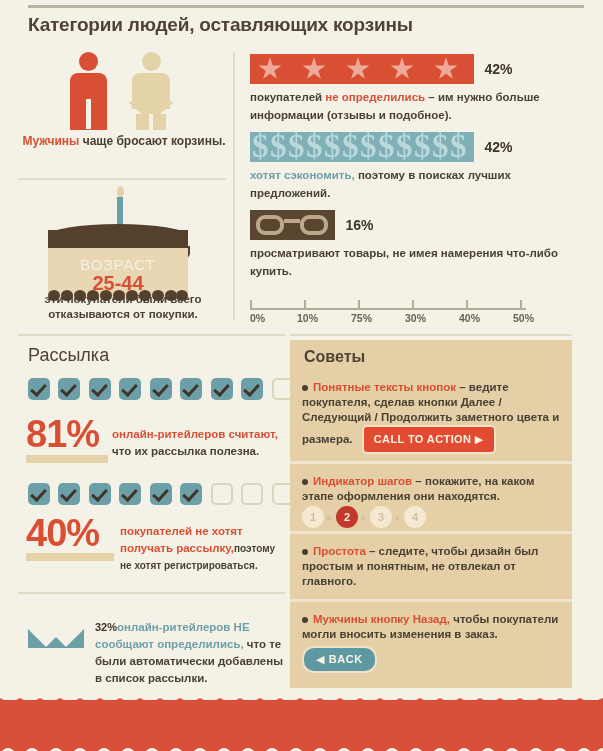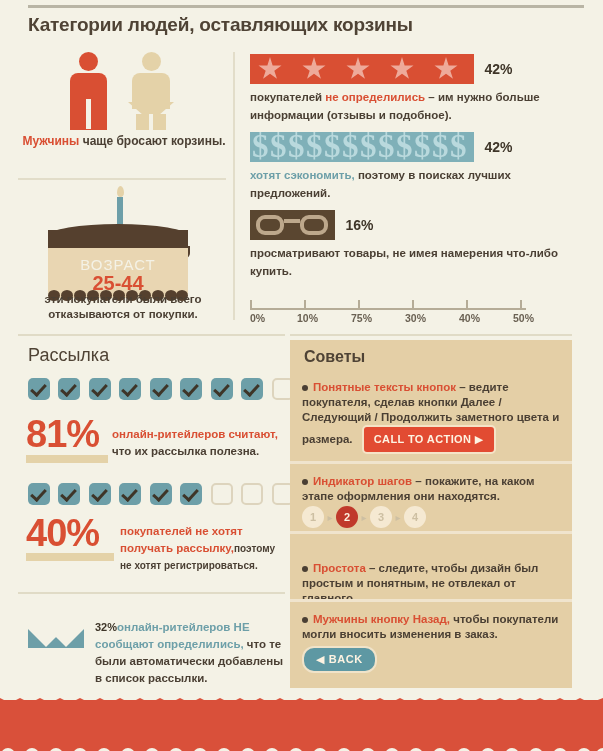--- a/index.html
+++ b/index.html
@@ -321,21 +321,21 @@
     <div class="tip-sep" style="top:121px"></div>
 
     <div class="tip" style="top:126px;height:64px">
       <p><span class="bullet"></span><span class="tip-head">Индикатор шагов</span><span> – покажите, на каком этапе оформления они находятся.</span></p>
       <div class="steps" style="margin-top:2px">
         <span class="step">1</span><span class="step-arrow">▸</span><span class="step active">2</span><span class="step-arrow">▸</span><span class="step">3</span><span class="step-arrow">▸</span><span class="step">4</span>
       </div>
     </div>
     <div class="tip-sep" style="top:191px"></div>
 
-    <div class="tip" style="top:213px;height:62px">
+    <div class="tip" style="top:196px;height:62px">
       <p><span class="bullet"></span><span class="tip-head">Простота</span><span> – следите, чтобы дизайн был простым и понятным, не отвлекал от главного.</span></p>
     </div>
     <div class="tip-sep" style="top:259px"></div>
 
     <div class="tip" style="top:264px;height:84px">
       <p><span class="bullet"></span><span class="tip-head">Мужчины кнопку Назад,</span><span> чтобы покупатели могли вносить изменения в заказ.</span></p>
       <span class="back-btn" style="margin-top:4px">◀ BACK</span>
     </div>
   </div>
 

